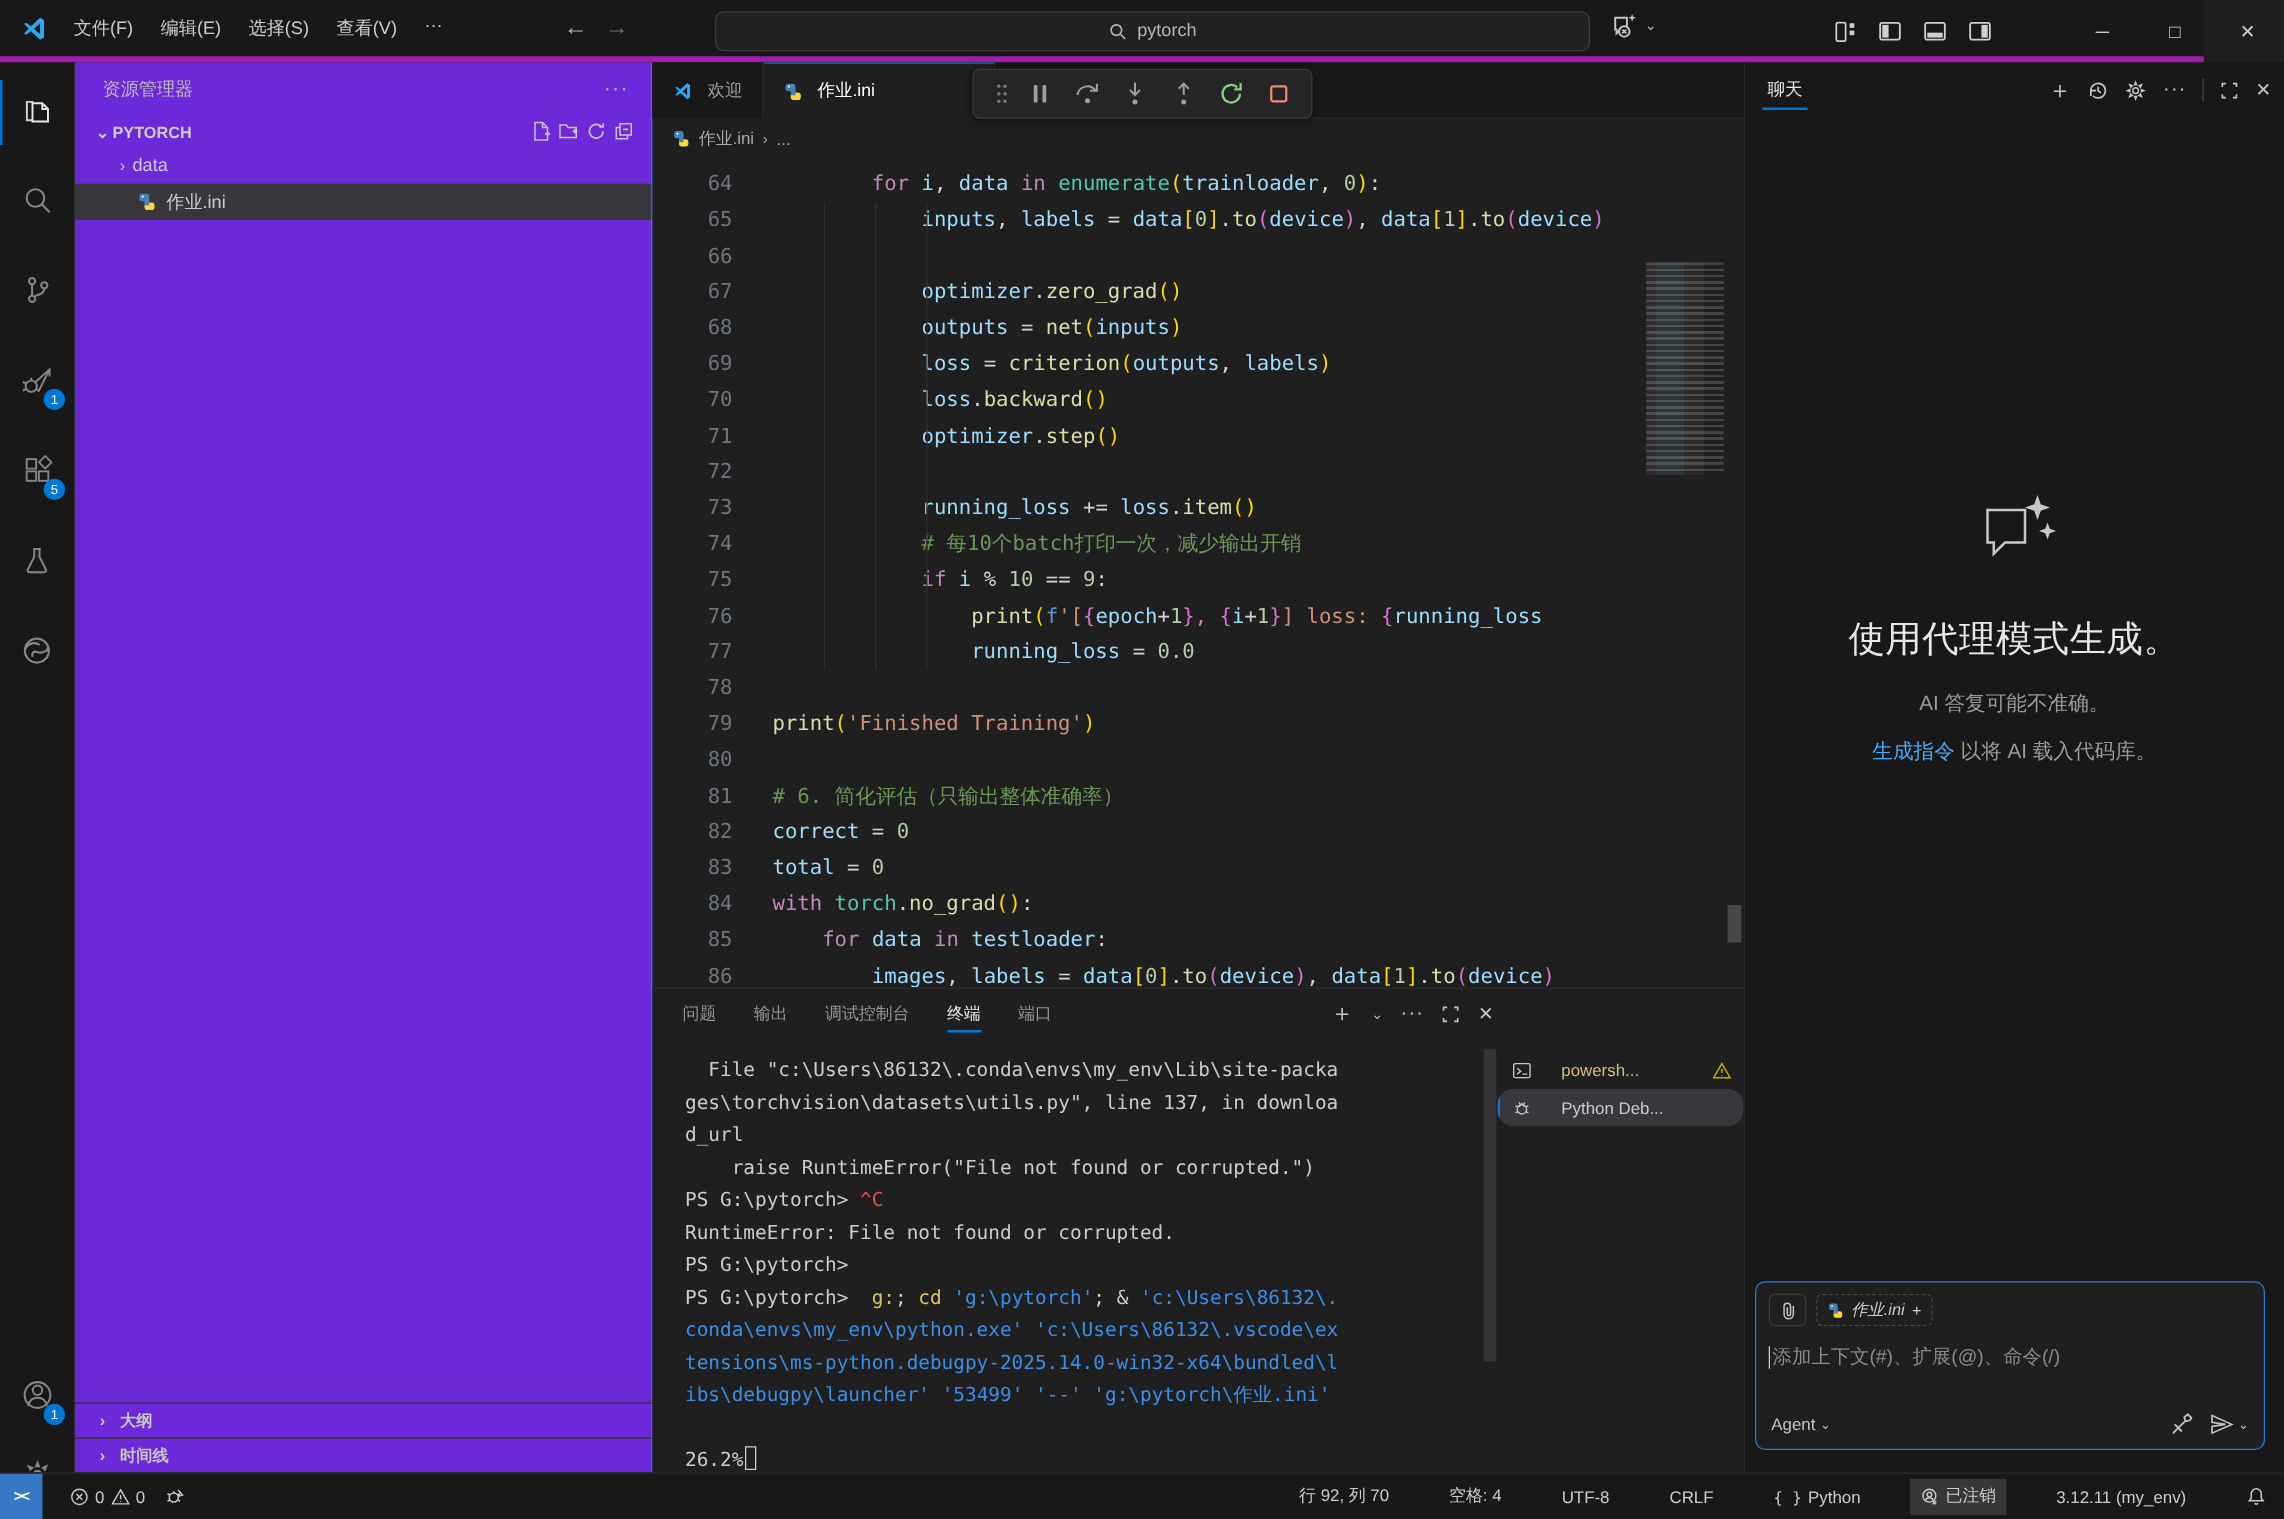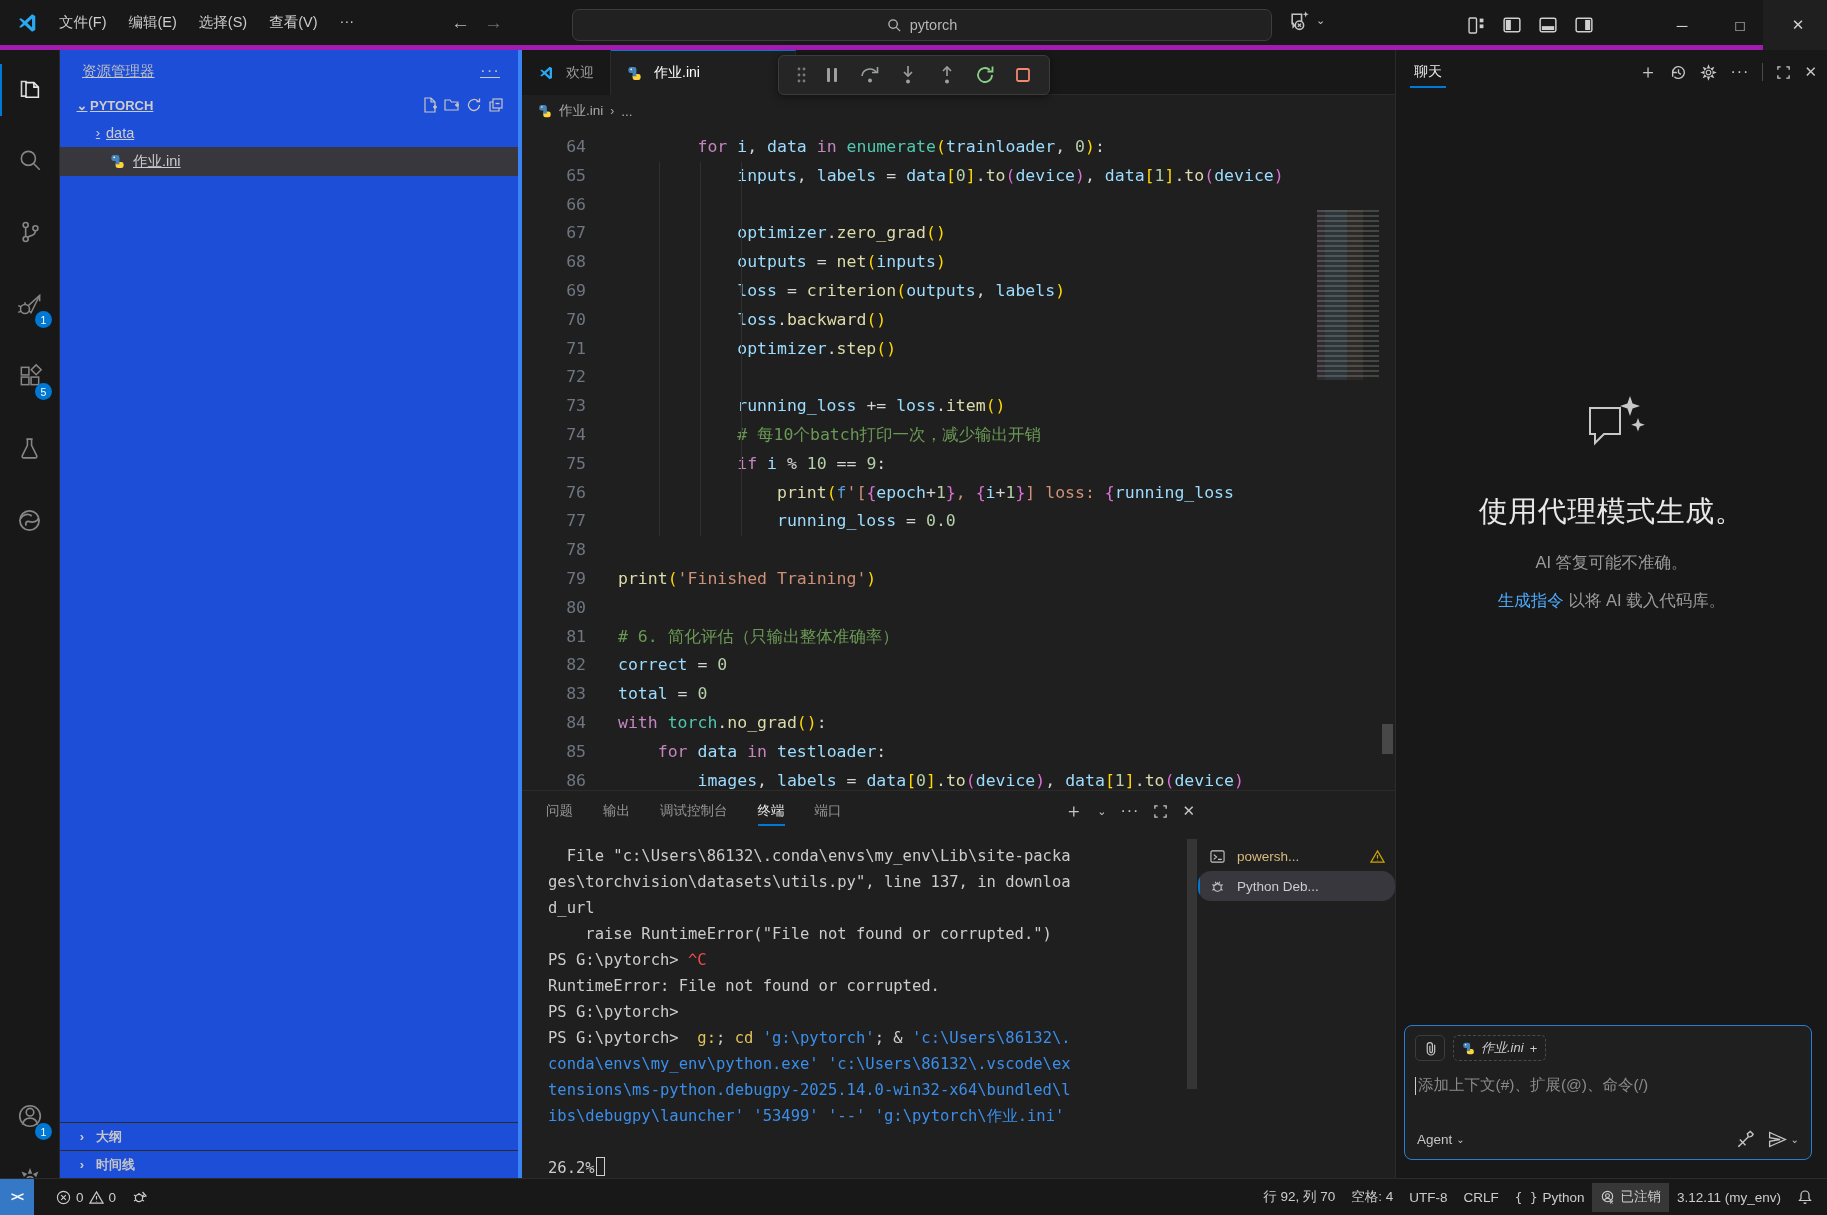--- a/index.html
+++ b/index.html
@@ -26,22 +26,22 @@
 
   
   #activitybar { position:absolute; left:0; top:50px; width:60px; height:1128px; background:#181818;
     border-right:1px solid #2b2b2b; }
   .act-item { position:absolute; left:0; width:59px; height:52px; display:flex; align-items:center; justify-content:center; color:#868686; }
   .act-item.active { color:#e7e7e7; border-left:2px solid #0078d4; }
   .badge { position:absolute; right:7px; bottom:2px; min-width:17px; height:17px; padding:0 4px; border-radius:9px;
     background:#0078d4; color:#fff; font-size:10.5px; display:flex; align-items:center; justify-content:center; }
 
   
-  #sidebar { position:absolute; left:60px; top:50px; width:462px; height:1128px; background:#1d4ed8;
-    border-right:4px solid #3b82f6; font-size:14.5px;text-decoration:underline; }
+  #sidebar { position:absolute; left:60px; top:50px; width:462px; height:1128px; background:#6d28d9;
+    border-right:1px solid #3b82f6; font-size:14.5px; }
   #explorer-title-row { height:42px; display:flex; align-items:center; justify-content:space-between; padding:0 18px 0 22px; color:#bdbdbd; }
   #section-row { height:26px; display:flex; align-items:center; padding:0 14px; color:#cccccc; font-weight:bold; font-size:13px; }
   #section-actions { margin-left:auto; display:flex; gap:6px; color:#c5c5c5; }
   .tree-row { height:29px; display:flex; align-items:center; color:#cccccc; }
   .tree-row.selected { background:#37373d; }
   .chev { color:#cccccc; font-size:13px; width:16px; text-align:center; }
   #sidebar-footer { position:absolute; bottom:0; left:0; width:100%; }
   .footer-row { height:28px; border-top:1px solid #2b2b2b; display:flex; align-items:center; padding-left:14px; gap:6px; color:#c5c5c5; font-size:13px; font-weight:bold; }
 
   
@@ -78,21 +78,21 @@
   .panel-tab.active { color:#e7e7e7; }
   .panel-tab.active::after { content:""; position:absolute; left:0; right:0; bottom:5px; height:2px; background:#0078d4; }
   #panel-actions { position:absolute; right:200px; top:0; height:40px; display:flex; align-items:center; gap:14px; color:#c5c5c5; }
   #panel-body { position:absolute; top:40px; bottom:0; left:0; right:0; display:flex; }
   #terminal-out { flex:1; padding:12px 0 0 26px; font-family:"DejaVu Sans Mono", monospace; font-size:15.5px; line-height:26px; overflow:hidden; position:relative; }
   .tm-line { white-space:pre; height:26px; }
   .tm-w{color:#cccccc}.tm-r{color:#f14c4c}.tm-y{color:#e0c35a}.tm-b{color:#3b8eea}
   .tm-cursor { display:inline-block; width:9px; height:19px; border:1px solid #cfcfcf; margin-left:1px; vertical-align:-3px; }
   #terminal-scrollbar { position:absolute; right:1px; top:8px; width:10px; height:250px; background:rgba(121,121,121,.25); }
   #terminal-list { width:197px; padding-top:10px; }
-  .term-item { height:30px; display:flex; align-items:center; gap:12px; padding-left:12px; font-size:13.5px; position:relative; overflow:hidden; white-space:nowrap; }
+  .term-item { height:30px; display:flex; align-items:center; gap:24px; padding-left:12px; font-size:13.5px; position:relative; overflow:hidden; white-space:nowrap; }
   .term-item.selected { background:#37373d;border-radius:13px; }
   .term-item.selected::before { content:""; position:absolute; left:0; top:3px; bottom:3px; width:2px; background:#0078d4; }
   .term-item .wlabel { color:#d7ba7d; }
   .term-item .warn { margin-left:auto; margin-right:10px; }
 
   
   #chat { position:absolute; left:1395px; top:50px; width:432px; height:1128px; background:#181818; border-left:1px solid #2b2b2b; }
   #chat-header { height:44px; display:flex; align-items:center; padding:0 10px 0 14px; }
   #chat-tab { font-size:14px; color:#e7e7e7; height:44px; display:flex; align-items:center; position:relative; padding:0 4px; }
   #chat-tab::after { content:""; position:absolute; left:0; right:0; bottom:6px; height:2px; background:#0078d4; }
@@ -115,21 +115,21 @@
   #agent-pill { font-size:13.5px; color:#c5c5c5; display:flex; align-items:center; gap:4px; }
   #chat-send-group { margin-left:auto; display:flex; align-items:center; gap:12px; color:#c5c5c5; }
 
   
   #statusbar { position:absolute; left:0; top:1178px; width:1827px; height:37px; background:#181818; border-top:1px solid #2b2b2b;
     display:flex; align-items:center; font-size:13.5px; color:#cccccc; }
   #remote-ind { width:34px; height:37px; background:#3478c6; color:#fff; display:flex; align-items:center; justify-content:center;
     font-size:12px; font-weight:bold; letter-spacing:-1px; }
   .sb-item { display:flex; align-items:center; gap:5px; padding:0 8px; height:29px; }
   .sb-item.hl { background:#373737; }
-  #sb-right { margin-left:auto; display:flex; align-items:center; margin-right:6px; }
+  #sb-right { margin-left:auto; display:flex; align-items:center; margin-right:6px;gap:32px; }
 </style>
 </head>
 <body>
 
 <div id="titlebar">
   <span id="vscode-logo">
     <svg width="22" height="22" viewBox="0 0 24 24">
         <path fill="#29a9f2" d="M17.5 2.5 L9.6 9.9 L5.4 6.7 L3.4 7.7 L7.6 12 L3.4 16.3 L5.4 17.3 L9.6 14.1 L17.5 21.5 L21 19.6 V4.4 Z M17.5 7.2 V16.8 L12.2 12 Z"></path>
       </svg>
   </span>

